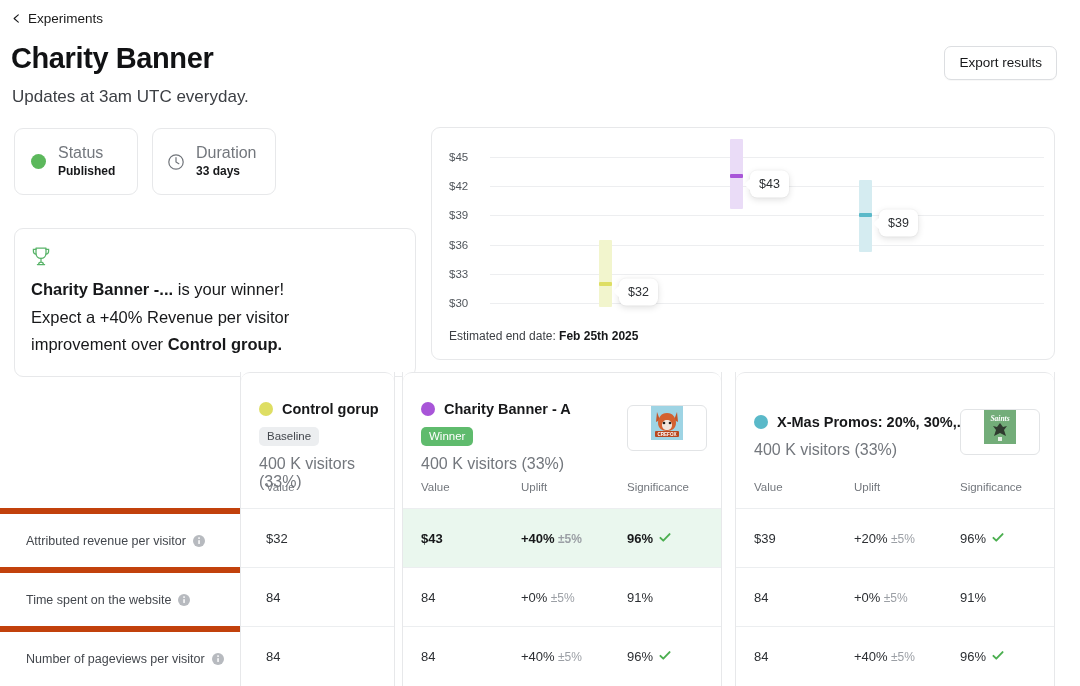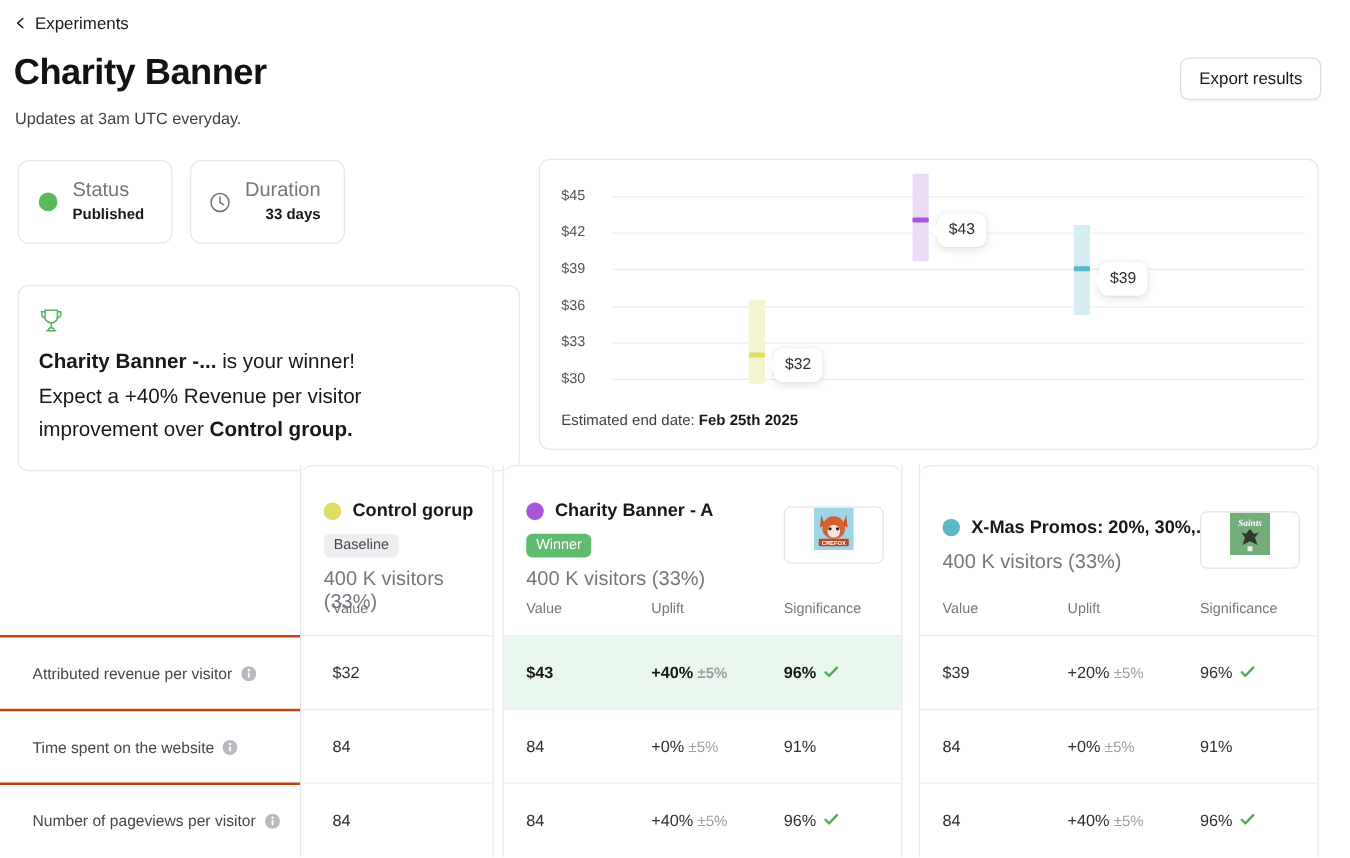--- a/index.html
+++ b/index.html
@@ -21,40 +21,40 @@
   .breadcrumb .chev { display: block; width: 9px; height: 9px; }
   .breadcrumb .chev svg { display: block; }
 
   .page-title {
     position: absolute; left: 11px; top: 42px;
     font-size: 29px; font-weight: 700; letter-spacing: -0.4px;
     color: #111214;
   }
   .subtitle {
     position: absolute; left: 12px; top: 87px;
-    font-size: 13px; color: #3c3f44;
+    font-size: 17px; color: #3c3f44;
   }
   .export-btn {
     position: absolute; right: 23px; top: 46px;
     padding: 8px 14px 9px;
     border: 1px solid #dcdee1; border-radius: 7px;
     background: #fff; font-size: 13.5px; font-weight: 500;
     color: #17181a; cursor: pointer;
     box-shadow: 0 1px 1px rgba(0,0,0,0.03);
   }
 
   
   .stats { position: absolute; left: 14px; top: 128px; display: flex; gap: 14px; }
   .stat-card {
     width: 124px; height: 67px;
     border: 1px solid #e7e8ea; border-radius: 9px; background: #fff;
     display: flex; align-items: center; gap: 10px;
     padding: 0 0 0 13px;
   }
-  .stat-card.w2 { width: 124px; text-align: right; }
+  .stat-card.w2 { width: 124px; }
   .stat-ic { flex: 0 0 auto; width: 20px; height: 20px; display: flex; align-items: center; justify-content: center; }
   .dot-green { width: 15px; height: 15px; border-radius: 50%; background: #5cb85c; }
   .stat-txt { display: flex; flex-direction: column; gap: 3px; }
   .stat-label { font-size: 16px; color: #73777d; line-height: 1.1; }
   .stat-value { font-size: 12px; font-weight: 700; color: #17181a; line-height: 1.15; }
 
   
   .winner-card {
     position: absolute; left: 14px; top: 228px;
     width: 402px; height: 149px;
@@ -128,21 +128,21 @@
 
   .colhdr-row { position: absolute; left: 0; right: 0; top: 108px; height: 28px; }
   .colhdr { position: absolute; font-size: 11.5px; color: #73777d; }
 
   .row { position: relative; height: 59px; border-top: 1px solid #eceef0; }
   .row.hl { background: #eaf7ee; }
   .cell { position: absolute; top: 50%; transform: translateY(-50%); font-size: 13px; color: #2c2f33; white-space: nowrap; }
   .cell.bold { font-weight: 700; color: #17181a; }
   .pm { color: #9b9fa5; font-size: 12px; }
   .check { display: inline-block; vertical-align: -1px; margin-left: 6px; width: 12px; height: 12px; }
-  .metric-row { position: relative; height: 59px; border-top: 2px solid #c2410c; }
+  .metric-row { position: relative; height: 59px; border-top: 6px solid #c2410c; }
   .metric-label {
     position: absolute; left: 26px; top: 50%; transform: translateY(-50%);
     font-size: 12.5px; color: #43474d; display: flex; align-items: center; gap: 7px;
   }
   .info-ic { width: 12px; height: 12px; display: inline-block; }
 </style>
 </head>
 <body>
 
 <div class="page">

